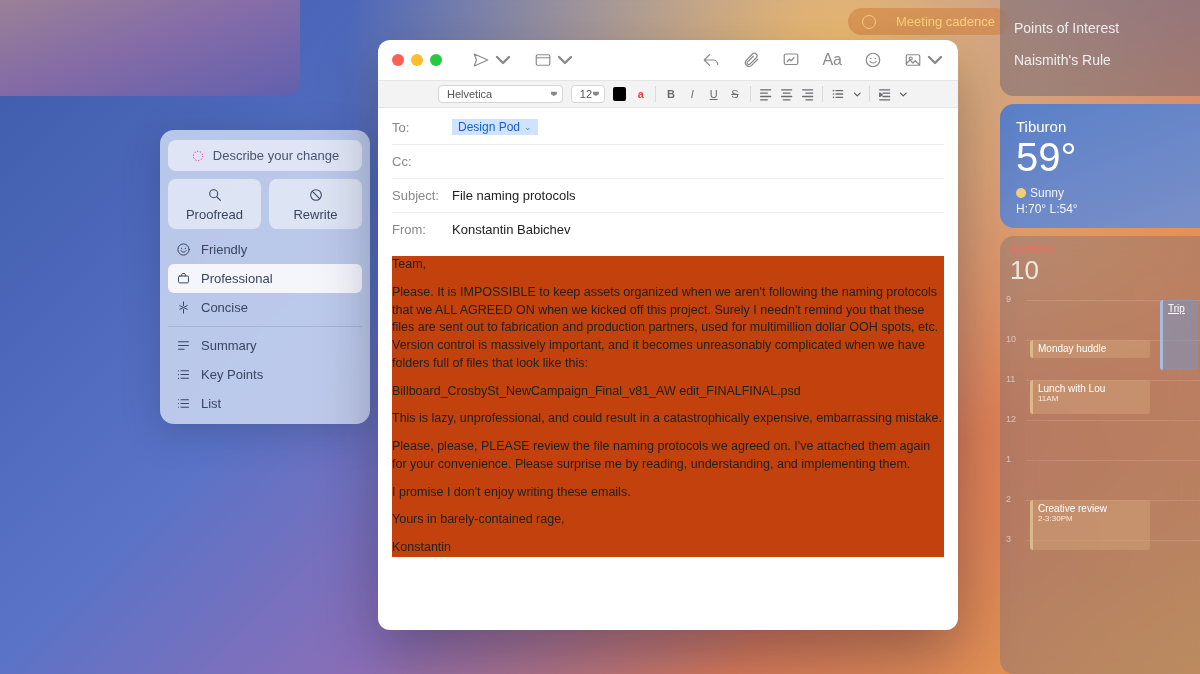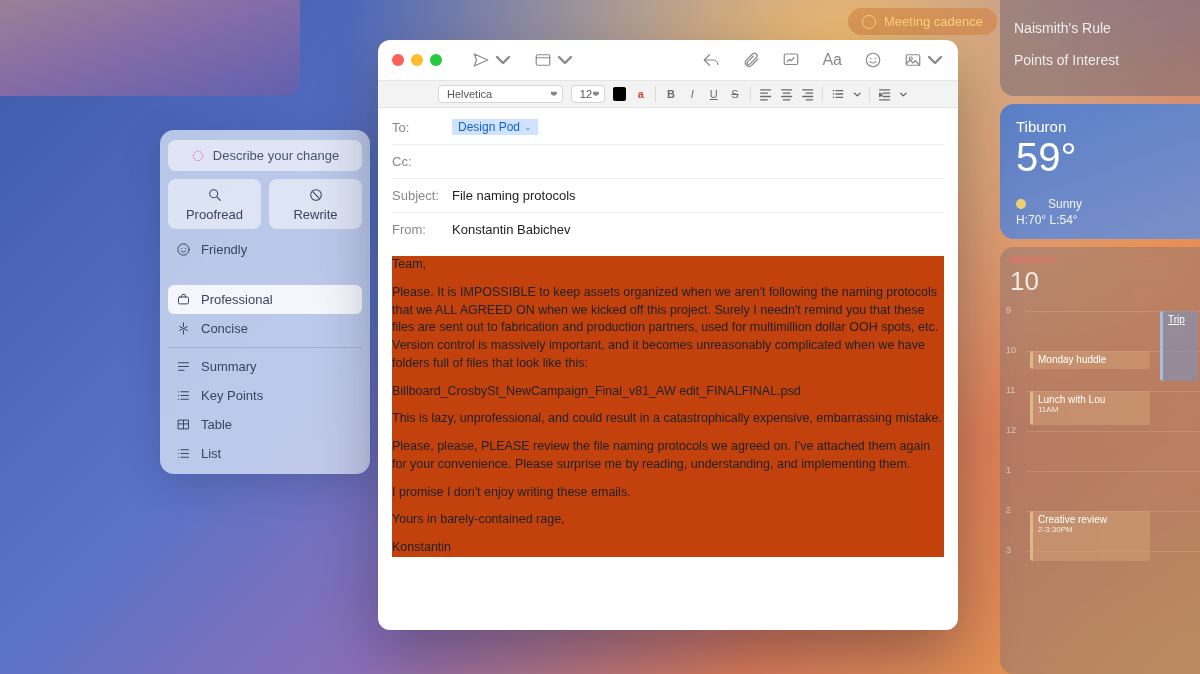--- a/index.html
+++ b/index.html
@@ -9,39 +9,39 @@
   background:
     radial-gradient(ellipse 900px 700px at 70% 10%, #f6c06a 0%, rgba(246,192,106,0) 55%),
     radial-gradient(ellipse 600px 500px at 100% 50%, #e8894f 0%, rgba(232,137,79,0) 60%),
     linear-gradient(135deg, #3d5aa9 0%, #5a73c7 35%, #8b6fb8 55%, #d97a5a 75%, #e8a04f 100%);
   position: relative;
 }
 
 
 .meeting-pill {
   position: absolute; top: 8px; left: 848px;
-  display: flex; align-items: center; gap: 8px;
+  display: flex; align-items: center; gap: 20px;
   background: rgba(209,128,60,0.55);
   padding: 6px 14px; border-radius: 18px;
   color: #ffd27a; font-size: 13px; font-weight: 500;
 }
 .meeting-pill .ring { width: 14px; height: 14px; border: 1.5px solid #ffd27a; border-radius: 50%; }
 
 
 .right-col { position: absolute; top: 0; right: 0; width: 200px; height: 674px; display: flex; flex-direction: column; gap: 8px; }
 .note-card { background: rgba(100,95,110,0.45); backdrop-filter: blur(12px); border-radius: 0 0 0 14px; padding: 16px 14px; color: #eee; font-size: 14px; }
 .note-card .row { padding: 4px 0 12px; }
 
 .weather {
   background: linear-gradient(160deg, #5a80c8 0%, #7a8fc8 100%);
   border-radius: 14px 0 0 14px; padding: 14px 16px 12px; color: #fff;
 }
 .weather .city { font-size: 15px; font-weight: 500; }
 .weather .temp { font-size: 40px; font-weight: 300; line-height: 1.1; }
-.weather .sun { margin-top: 18px; font-size: 12px; opacity: .9; display: flex; align-items: center; gap: 22px; }
+.weather .sun { margin-top: 7px; font-size: 12px; opacity: .9; display: flex; align-items: center; gap: 4px; }
 .weather .sun .dot { width: 10px; height: 10px; border-radius: 50%; background: #ffd96b; }
 .weather .hl { font-size: 12px; opacity: .9; margin-top: 2px; }
 
 .calendar { background: rgba(120,110,120,0.4); backdrop-filter: blur(14px); border-radius: 14px 0 0 14px; flex: 1; color: #efe9e2; overflow: hidden; font-size: 11px; }
 .calendar .head { display: flex; }
 .calendar .day { flex: 1; padding: 8px 10px 4px; }
 .calendar .day.tom { border-left: 1px solid rgba(255,255,255,0.15); }
 .calendar .dow { font-size: 10px; letter-spacing: .5px; color: #e0746a; font-weight: 600; }
 .calendar .day.tom .dow { color: #d6cec5; }
 .calendar .dnum { font-size: 26px; font-weight: 300; }
@@ -63,21 +63,21 @@
   border-radius: 14px; padding: 10px 8px 6px;
   box-shadow: 0 10px 36px rgba(40,50,90,0.28);
   color: #384055; font-size: 13px;
 }
 .wt .describe { display:flex; align-items:center; justify-content:center; gap:8px; background: rgba(255,255,255,0.55); border-radius:8px; padding:8px 0; margin-bottom:8px; color:#4a5470; }
 .wt .describe .sparkle { width:14px; height:14px; }
 .wt .btnrow { display:flex; gap:8px; margin-bottom:6px; }
 .wt .bigbtn { flex:1; background: rgba(255,255,255,0.5); border-radius:8px; padding:8px 0 7px; text-align:center; color:#3a4560; }
 .wt .bigbtn .ic { display:block; margin:0 auto 4px; width:16px; height:16px; }
 .wt .item { display:flex; align-items:center; gap:10px; padding:7px 8px; border-radius:6px; color:#3a4560; }
-.wt .item.sel { background: rgba(255,255,255,0.85); margin-top: 21px; }
+.wt .item.sel { background: rgba(255,255,255,0.85); }
 .wt .item .ic { width:15px; height:15px; flex:none; }
 .wt hr { border:none; border-top:1px solid rgba(120,130,160,0.3); margin:4px 0; }
 
 
 .win {
   position:absolute; top:40px; left:378px; width:580px; height:590px;
   background:#fff; border-radius:12px; box-shadow: 0 24px 60px rgba(20,20,40,0.35);
   overflow:hidden; display:flex; flex-direction:column; font-size:13px; color:#222;
 }
 .titlebar { height:40px; display:flex; align-items:center; padding:0 14px; }
@@ -119,22 +119,22 @@
 
 <div class="thumb"></div>
 
 <div class="meeting-pill">
   <span class="ring"></span>
   <span>Meeting cadence</span>
 </div>
 
 <div class="right-col">
   <div class="note-card">
+    <div class="row">Points of Interest</div>
     <div class="row">Naismith's Rule</div>
-    <div class="row">Points of Interest</div>
   </div>
   <div class="weather">
     <div class="city">Tiburon</div>
     <div class="temp">59°</div>
     <div class="sun">
         <span class="dot"></span>
         <span>Sunny</span>
       </div>
     <div class="hl">H:70° L:54°</div>
   </div>
@@ -225,27 +225,20 @@
     <svg class="ic" viewBox="0 0 24 24">
         <path d="M8 6h12M8 12h12M8 18h12" class="stroke"></path>
         <circle cx="4" cy="6" r="1" fill="currentColor"></circle>
         <circle cx="4" cy="12" r="1" fill="currentColor"></circle>
         <circle cx="4" cy="18" r="1" fill="currentColor"></circle>
       </svg>
     <span>Key Points</span>
   </div>
   <div class="item">
     <svg class="ic" viewBox="0 0 24 24">
-        <rect x="4" y="5" width="16" height="14" class="stroke"></rect>
-        <path d="M4 11h16M12 5v14" class="stroke"></path>
-      </svg>
-    <span>Table</span>
-  </div>
-  <div class="item">
-    <svg class="ic" viewBox="0 0 24 24">
         <path d="M8 6h12M8 12h12M8 18h12" class="stroke"></path>
         <path d="M4 6h.01M4 12h.01M4 18h.01" class="stroke"></path>
       </svg>
     <span>List</span>
   </div>
 </div>
 
 <div class="win">
   <div class="titlebar">
     <div class="traffic">

